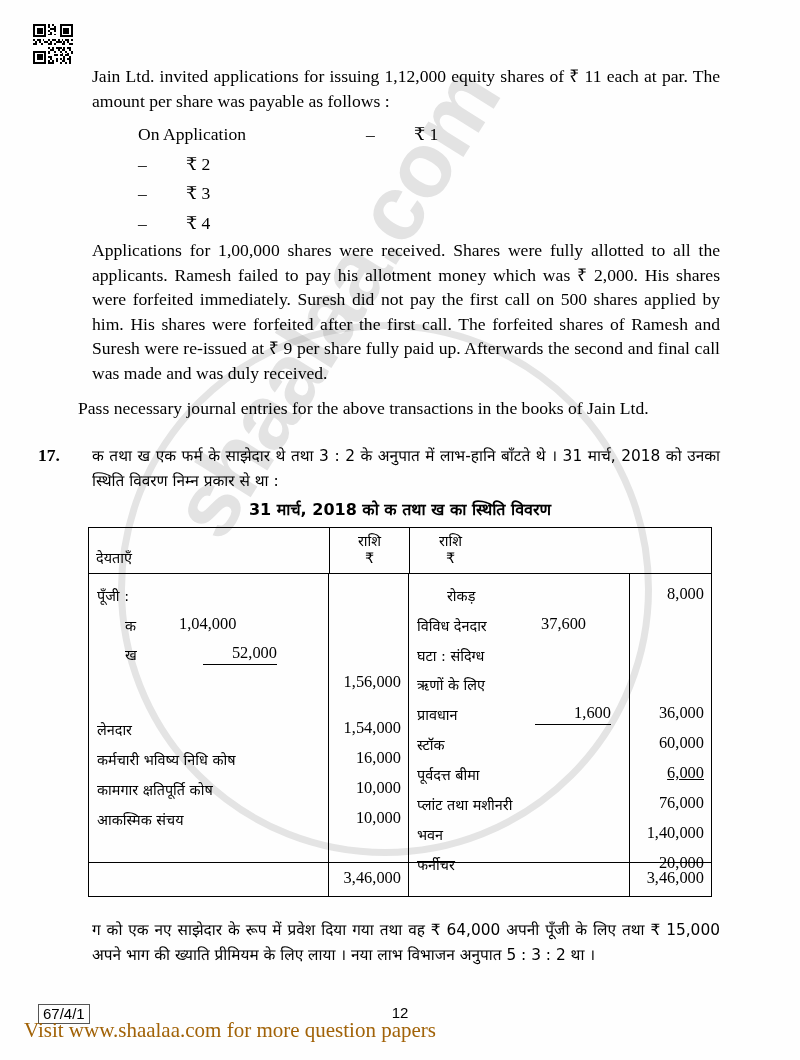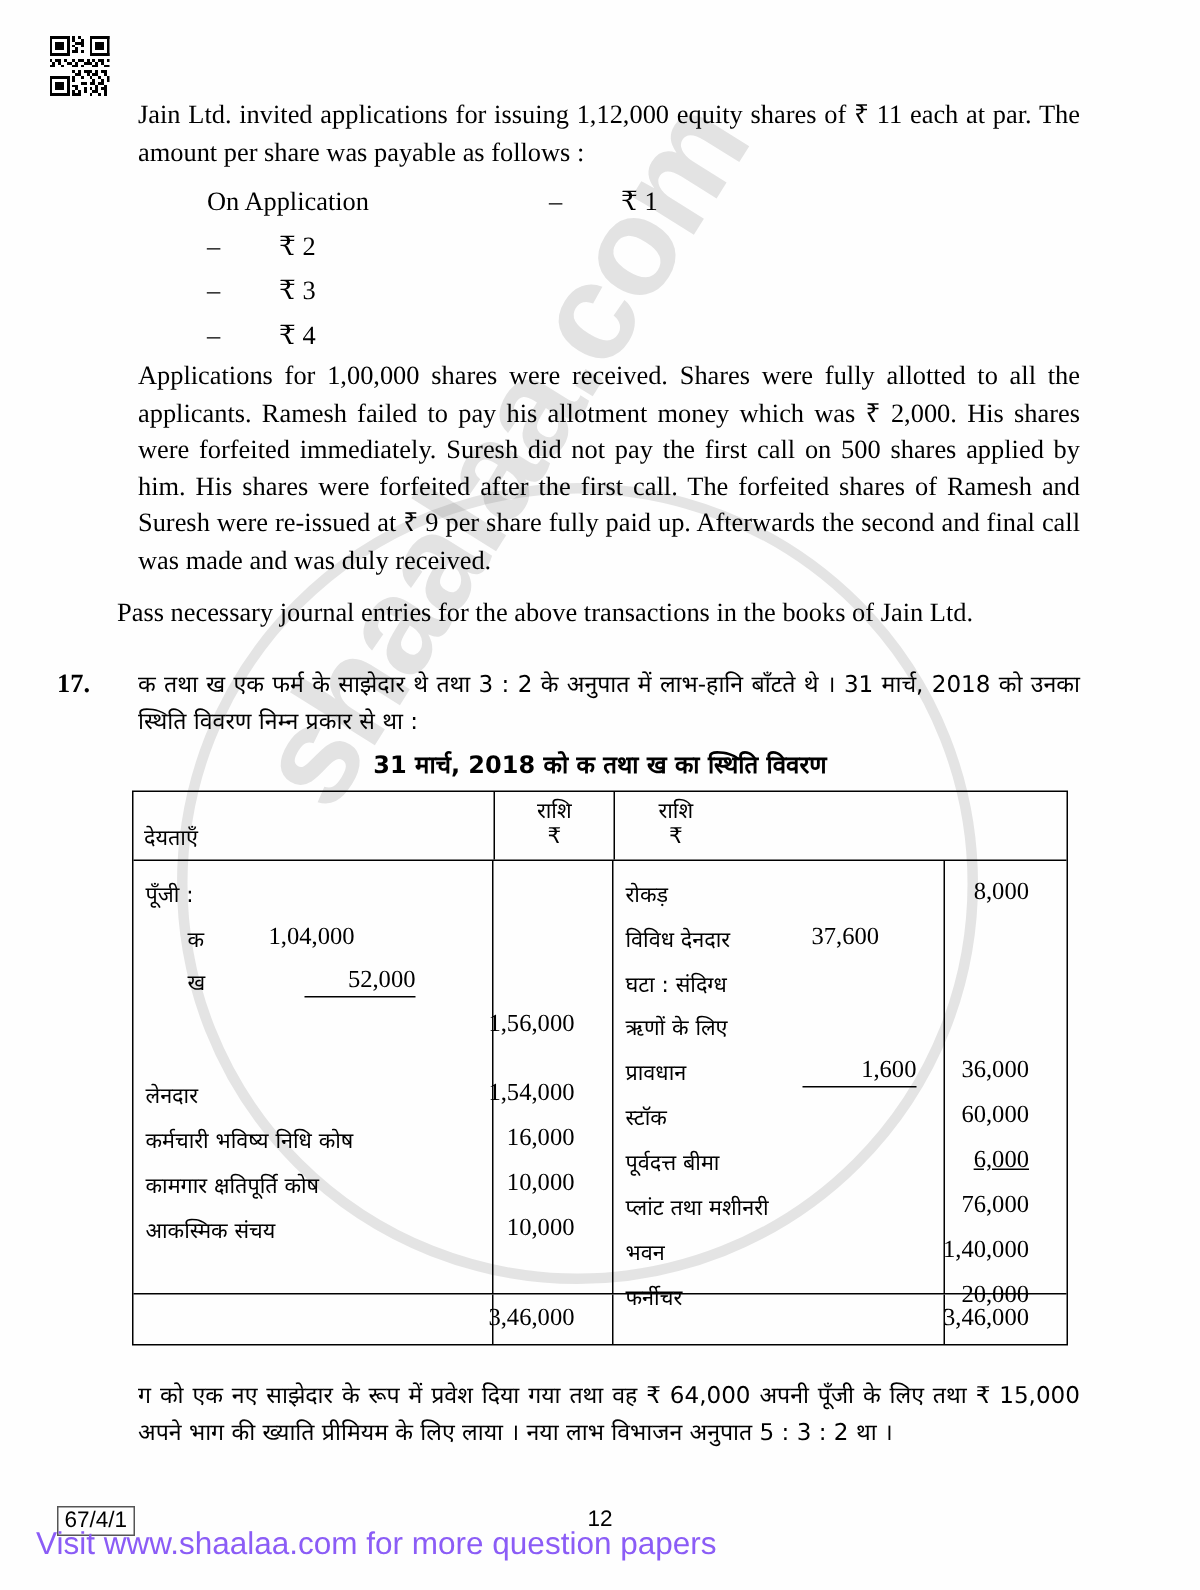--- a/index.html
+++ b/index.html
@@ -131,21 +131,21 @@
 
   .body-cell { position: relative; height: 288px; box-sizing: border-box; }
   .tot-cell  { height: 33px; box-sizing: border-box; position: relative; }
 
   .ln {
     position: absolute;
     font-size: 14.4px;
     white-space: nowrap;
   }
   .num { font-family: "Liberation Serif", serif; font-size: 16.4px; }
-  .rgt { right: 25px; text-align: center; }
+  .rgt { right: 7px; text-align: center; }
   .lft { left: 8px; }
   .uline { border-bottom: 1.6px solid #000; padding-bottom: 1px; }
 
   
   .code-box {
     position: absolute;
     left: 38px;
     top: 1004px;
     border: 1px solid #555;
     padding: 0px 4px 1px 4px;
@@ -161,23 +161,23 @@
     width: 60px;
     text-align: center;
     font-family: "Liberation Sans", sans-serif;
     font-size: 15px;
     z-index: 12;
   }
   .visit-bar {
     position: absolute;
     left: 24px;
     top: 1018px;
-    font-family: Liberation Sans, sans-serif;
+    font-family: Liberation Serif, serif;
     font-size: 21px;
-    color: #8b5cf6;
+    color: #a16207;
     z-index: 14;
     white-space: nowrap;
   }
 </style>
 </head>
 <body>
 
 <div id="page">
 
   <svg class="qr" viewBox="0 0 21 21" shape-rendering="crispEdges">
@@ -335,21 +335,21 @@
 
         <div class="c2 body-cell">
           <div class="ln num rgt" style="top:98px;">1,56,000</div>
           <div class="ln num rgt" style="top:144px;">1,54,000</div>
           <div class="ln num rgt" style="top:174px;">16,000</div>
           <div class="ln num rgt" style="top:204px;">10,000</div>
           <div class="ln num rgt" style="top:234px;">10,000</div>
         </div>
 
         <div class="c3 body-cell">
-          <div class="ln lft" style="top:12px;">रोकड़</div>
+          <div class="ln lft" style="top:12px;margin-left:30px;">रोकड़</div>
           <div class="ln lft" style="top:42px;">विविध देनदार</div>
           <div class="ln num" style="top:40px; left:132px;">37,600</div>
           <div class="ln lft" style="top:72px;">घटा : संदिग्ध</div>
           <div class="ln lft" style="top:101px;">ऋणों के लिए</div>
           <div class="ln lft" style="top:131px;">प्रावधान</div>
           <div class="ln num uline" style="top:129px; left:126px; width:76px; text-align:right;">1,600</div>
 
           <div class="ln lft" style="top:161px;">स्टॉक</div>
           <div class="ln lft" style="top:191px;">पूर्वदत्त बीमा</div>
           <div class="ln lft" style="top:221px;">प्लांट तथा मशीनरी</div>

